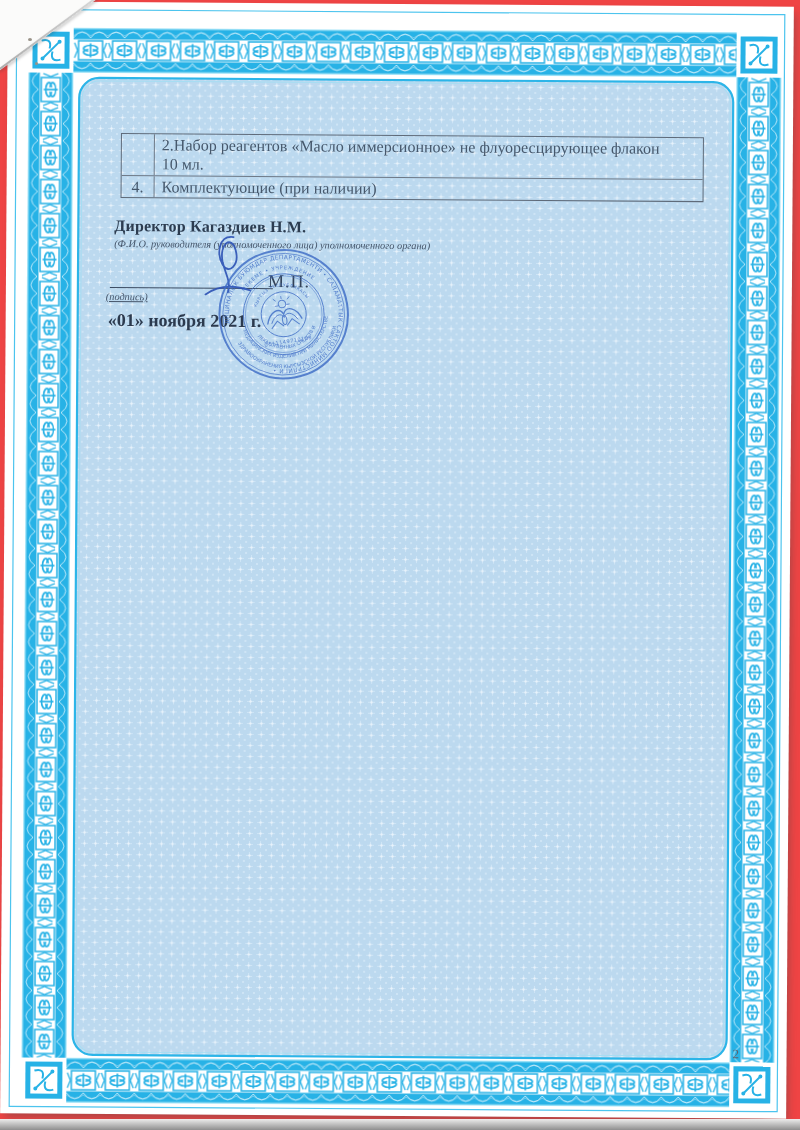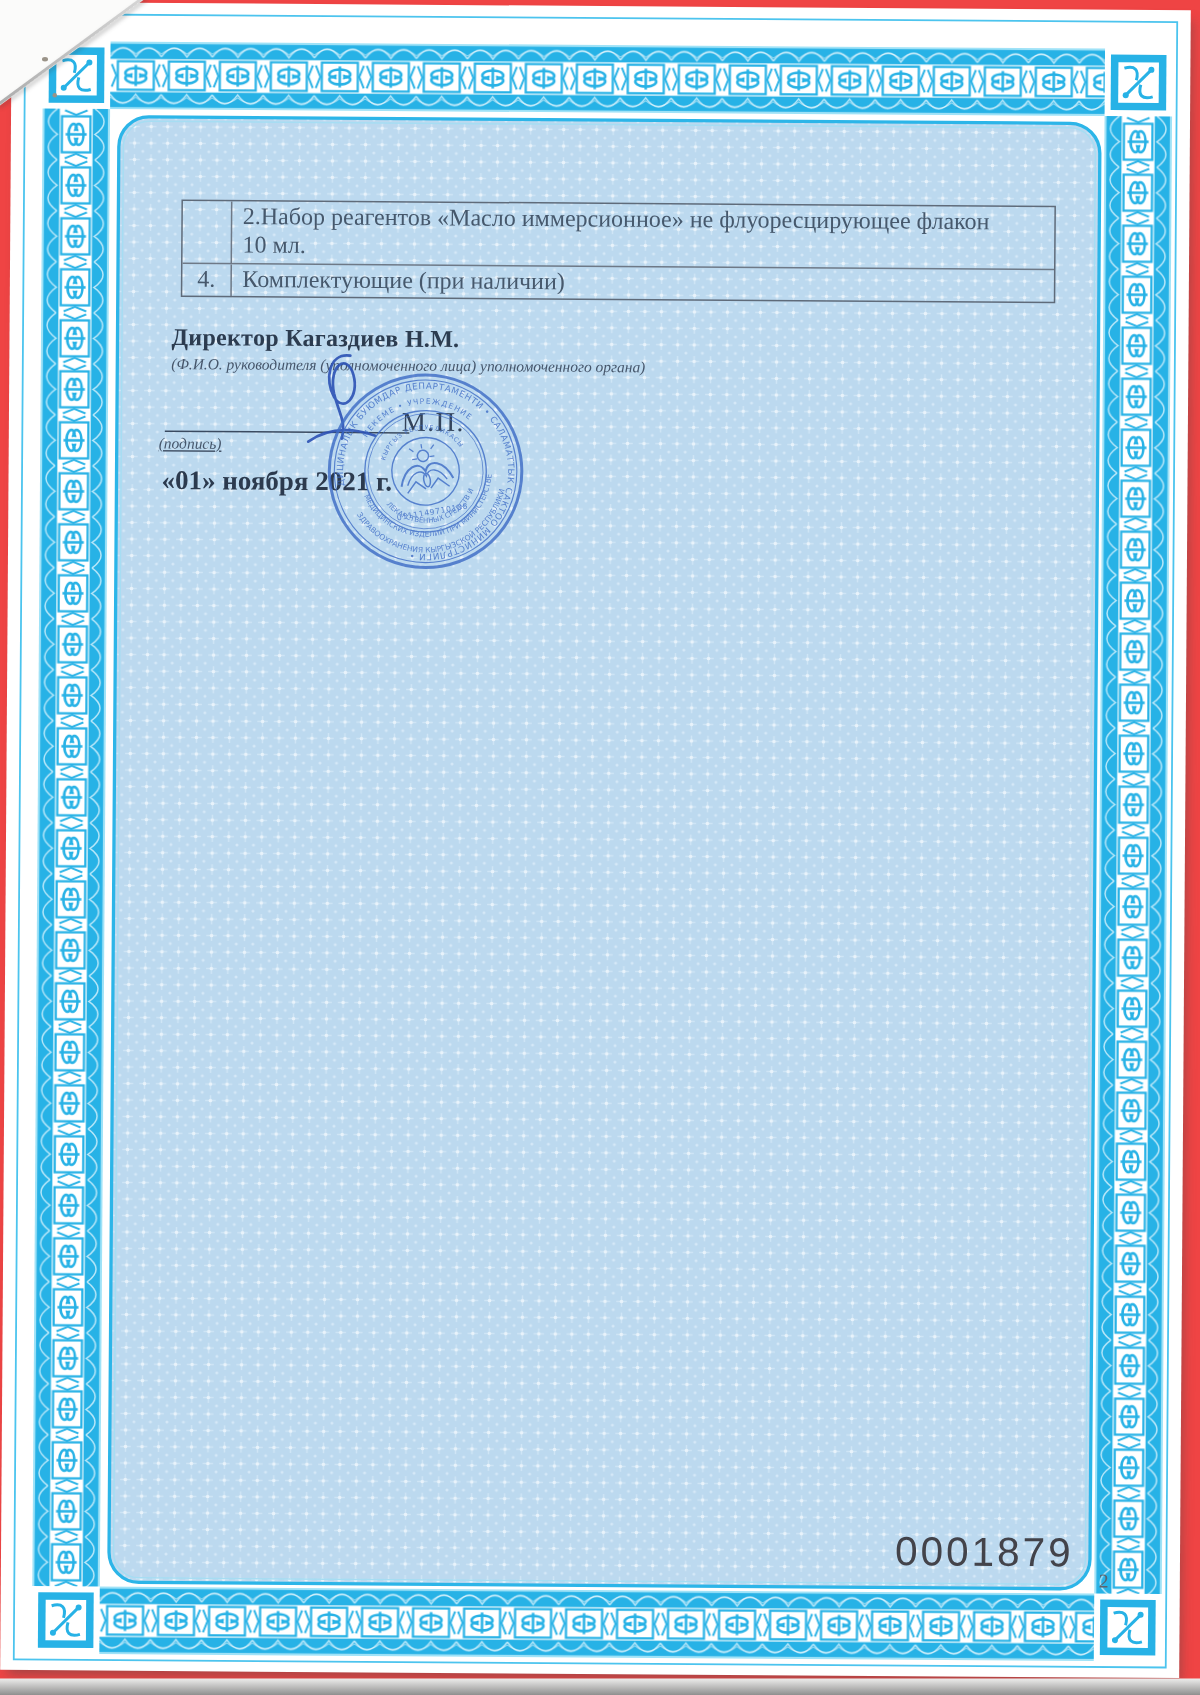--- a/index.html
+++ b/index.html
@@ -208,21 +208,20 @@
             <textPath href="#rB2" startOffset="50%">МЕДИЦИНСКИХ ИЗДЕЛИЙ ПРИ МИНИСТЕРСТВЕ</textPath>
           </text>
           <text font-size="6" text-anchor="middle">
             <textPath href="#rB3" startOffset="50%">ЗДРАВООХРАНЕНИЯ КЫРГЫЗСКОЙ РЕСПУБЛИКИ</textPath>
           </text>
           <text x="90" y="125" text-anchor="middle" font-size="6.2" letter-spacing="0.5">0111149710108</text>
         </g>
       </g>
     </svg>
 
-    <div class="abs serial">0001879</div>
     <div class="abs pagenum">2</div>
   </div>
 
   <div class="fold"></div>
   <div class="crease"></div>
   <div class="speck s1"></div>
   <div class="speck s2"></div>
   <div class="bottom-shade"></div>
 </div>
 

